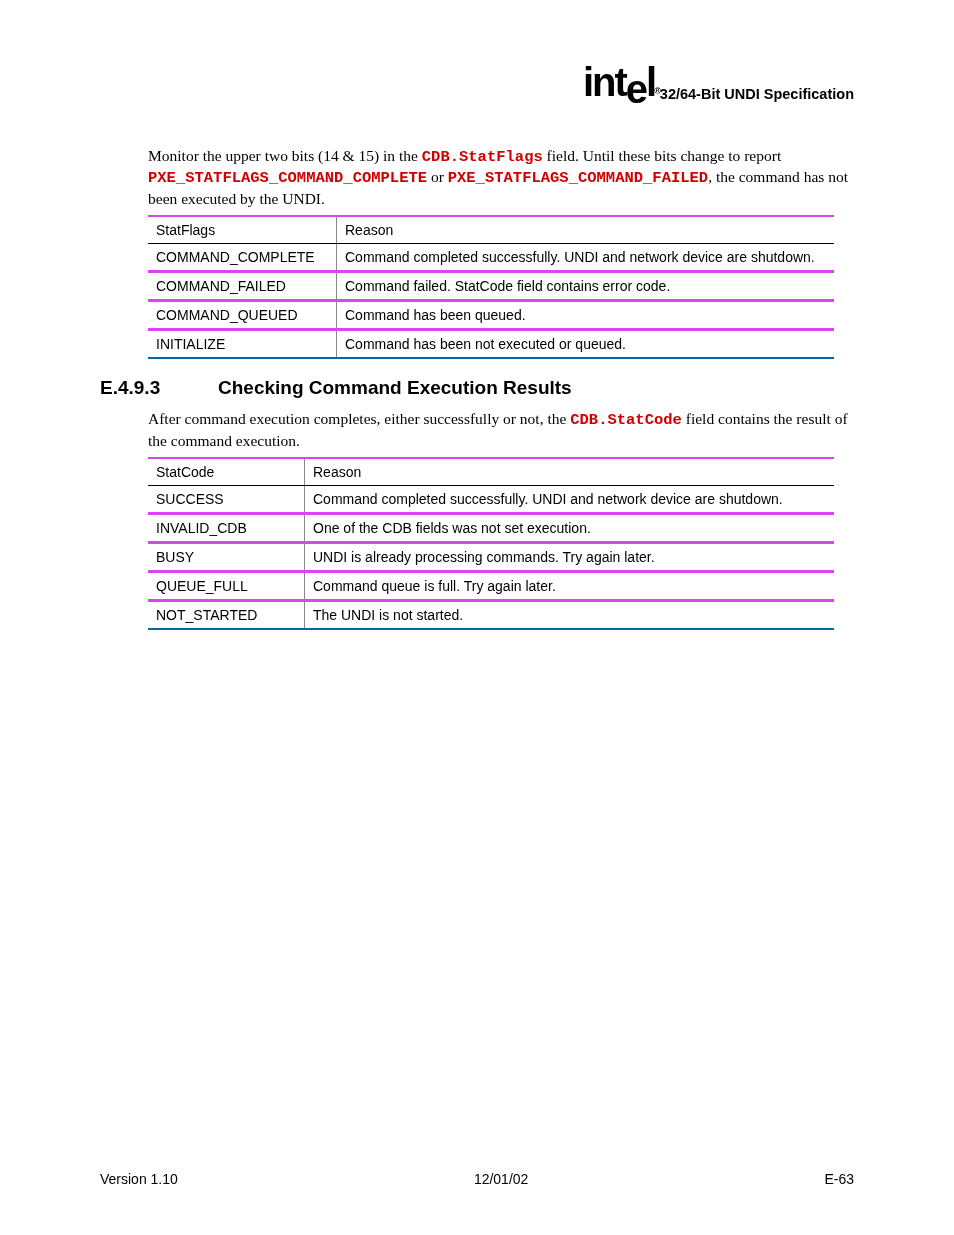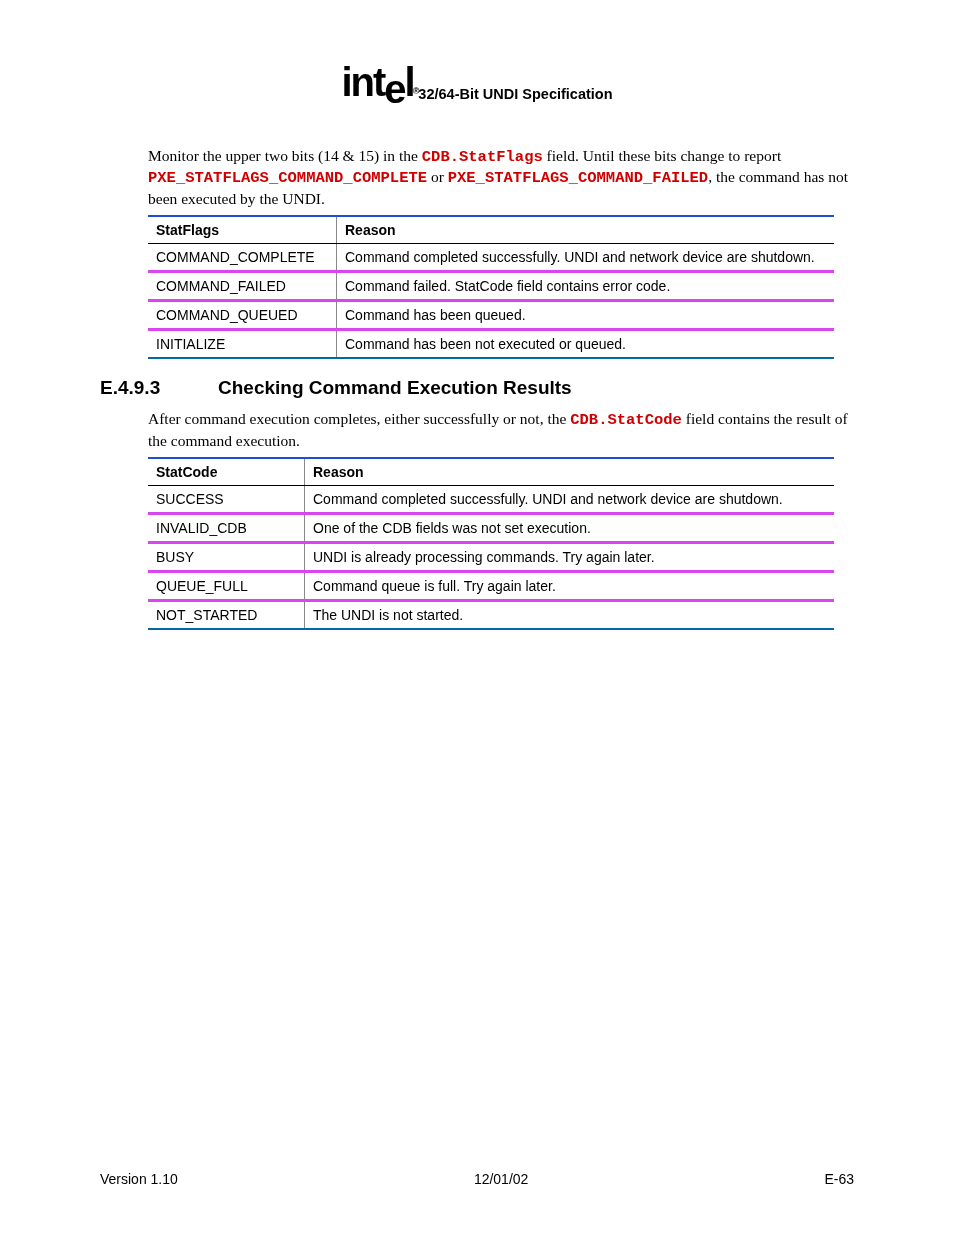--- a/index.html
+++ b/index.html
@@ -13,21 +13,21 @@
     width: 954px;
     height: 1235px;
     position: relative;
     box-sizing: border-box;
   }
   .page {
     padding: 62px 100px 0 100px;
   }
   .header-row {
     display: flex;
-    justify-content: center;
+    justify-content: flex-end;
     align-items: flex-end;
     margin-bottom: 44px;
   }
   .logo {
     font-family: Arial, Helvetica, sans-serif;
     font-weight: 700;
     font-size: 40px;
     letter-spacing: -2px;
     line-height: 1;
   }
@@ -70,23 +70,23 @@
   }
   table {
     border-collapse: collapse;
     margin: 6px 0 18px 48px;
     width: 686px;
     font-family: Arial, Helvetica, sans-serif;
     font-size: 14px;
   }
   table th {
     text-align: left;
-    font-weight: 700;
+    font-weight: 400;
     padding: 5px 8px;
-    border-top: 2px solid #1d4ed8;
+    border-top: 2px solid #d946ef;
     border-bottom: 1px solid #000;
   }
   table td {
     padding: 5px 8px;
     border-bottom: 3px solid #d946ef;
     vertical-align: top;
   }
   table tr:last-child td {
     border-bottom: 2px solid #0369a1;
   }

